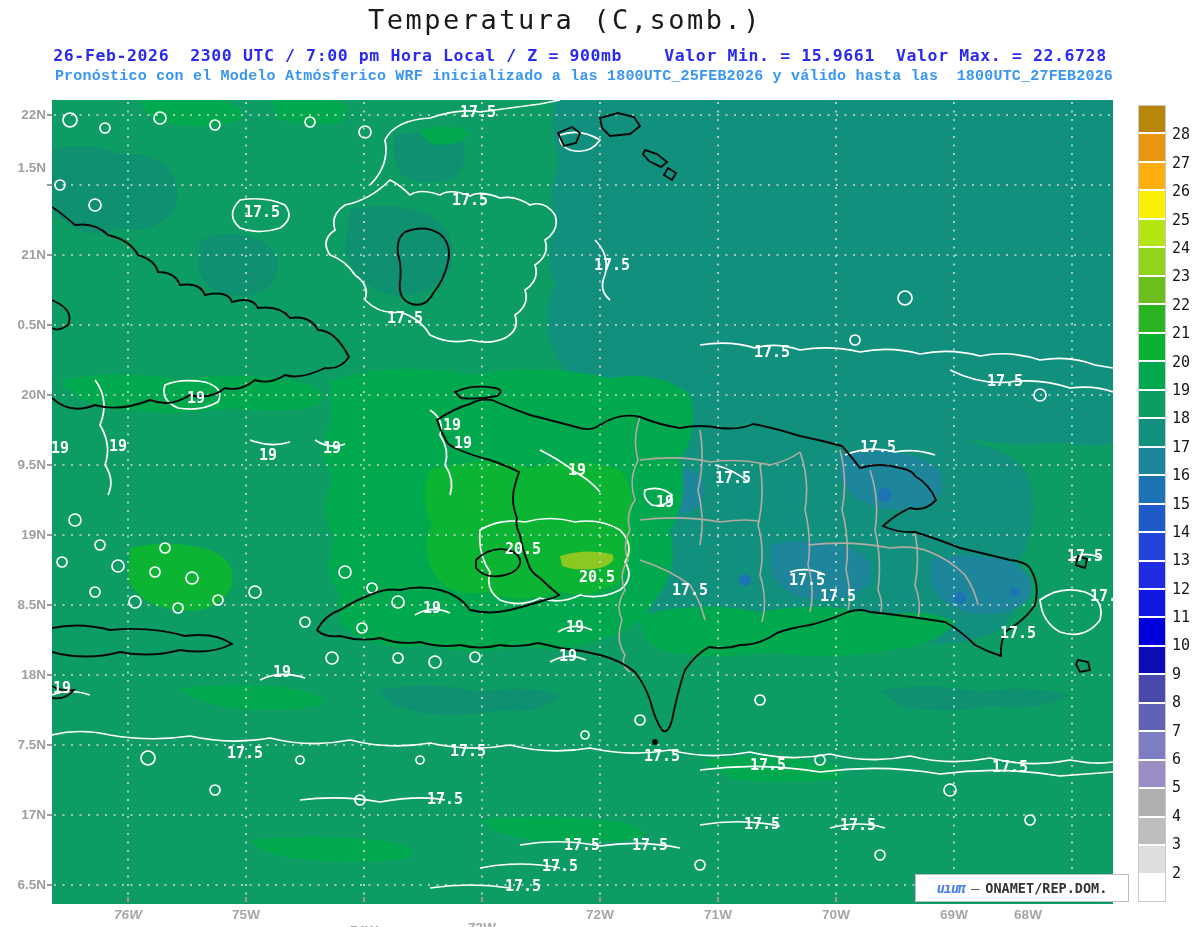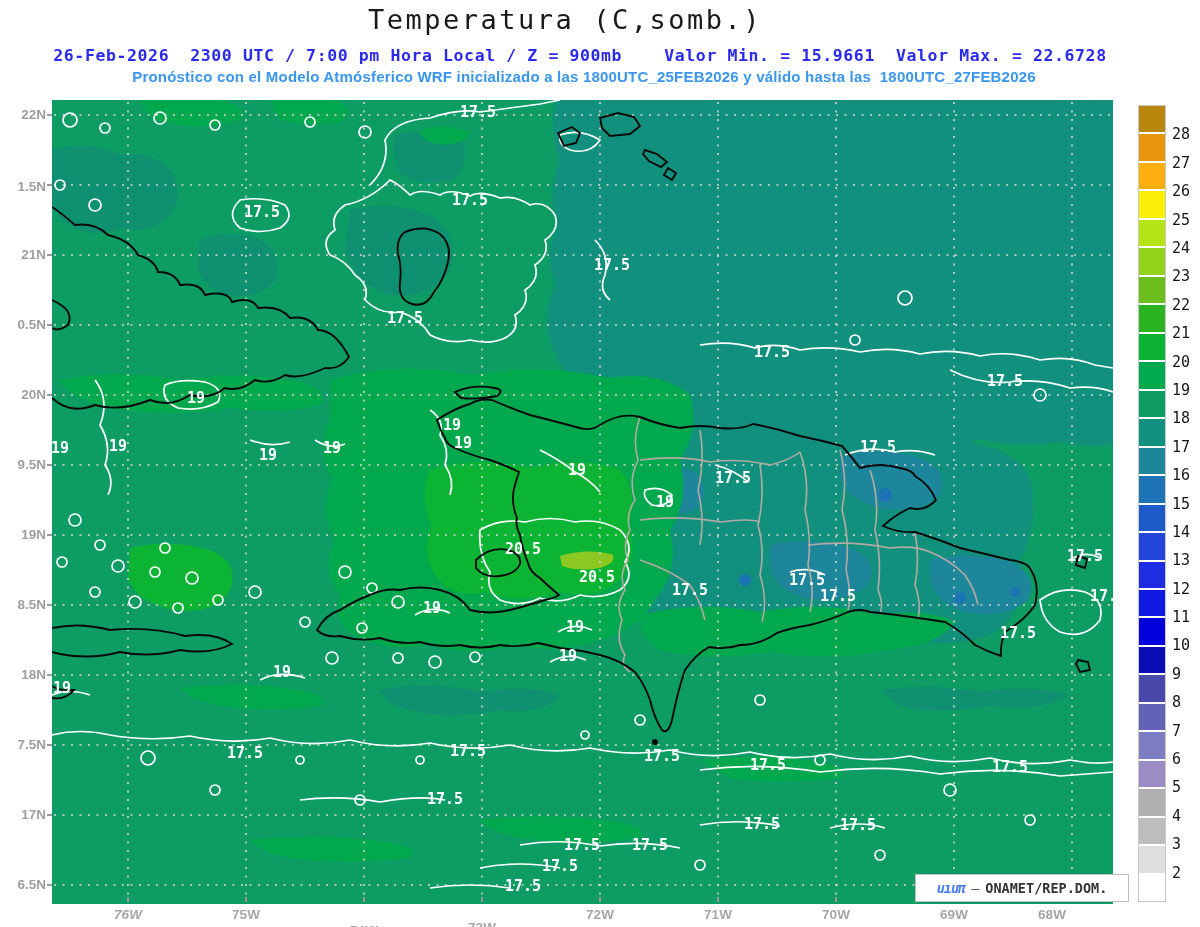--- a/index.html
+++ b/index.html
@@ -5,21 +5,21 @@
   html,body{margin:0;padding:0;background:#ffffff;width:1200px;height:927px;
     font-family:"Liberation Sans",sans-serif;position:relative;overflow:hidden;}
   #root{position:absolute;inset:0;width:1200px;height:927px;}
   .title{position:absolute;top:4px;left:0;right:70px;text-align:center;
     font-family:"DejaVu Sans Mono",monospace;font-size:27px;letter-spacing:2.5px;
     color:#1a1a1a;white-space:pre;}
   .sub1{position:absolute;top:46px;left:0;right:40px;text-align:center;
     font-family:"DejaVu Sans Mono",monospace;font-size:16.5px;font-weight:bold;
     letter-spacing:0.6px;color:#2a2af0;white-space:pre;}
   .sub2{position:absolute;top:68px;left:0;right:40px;text-align:center;
-    font-family:Liberation Sans, sans-serif;font-size:15px;font-weight:bold;
+    font-family:Liberation Mono, monospace;font-size:15px;font-weight:bold;
     letter-spacing:0.2px;color:#3a96f0;white-space:pre;padding-left:8px;}
   #mapwrap{position:absolute;left:52px;top:100px;width:1061px;height:804px;}
   #mapwrap svg{display:block;}
   .gl{stroke:#d5d9d4;stroke-width:1.6;stroke-dasharray:2 6.5;fill:none;}
   .lat-label{position:absolute;left:4px;width:42px;text-align:right;
     font-size:13.5px;font-weight:bold;color:#9e9e9e;}
   .lon-label{position:absolute;top:907px;width:44px;text-align:center;
     font-size:13.5px;font-weight:bold;color:#a6a6a6;}
   .tick-b{position:absolute;width:2px;height:5px;background:#9a9a9a;top:897px;}
   .tick-l{position:absolute;width:5px;height:2px;background:#9a9a9a;left:47px;}
@@ -269,21 +269,21 @@
       <div class="clabel" style="left: 575px; top: 627px;">19</div>
       <div class="clabel" style="left: 568px; top: 656px;">19</div>
       <div class="clabel" style="left: 282px; top: 672px;">19</div>
       <div class="clabel" style="left: 62px; top: 688px;">19</div>
       <div class="clabel" style="left: 523px; top: 549px;">20.5</div>
       <div class="clabel" style="left: 597px; top: 577px;">20.5</div>
     </div>
   <div id="axis-layer">
       <div class="lat-label" style="top: 107px;">22N</div>
       <div class="tick-l" style="top: 114px;"></div>
-      <div class="lat-label" style="top: 179px;">1.5N</div>
+      <div class="lat-label" style="top: 160px;">1.5N</div>
       <div class="tick-l" style="top: 184px;"></div>
       <div class="lat-label" style="top: 247px;">21N</div>
       <div class="tick-l" style="top: 254px;"></div>
       <div class="lat-label" style="top: 317px;">0.5N</div>
       <div class="tick-l" style="top: 324px;"></div>
       <div class="lat-label" style="top: 387px;">20N</div>
       <div class="tick-l" style="top: 394px;"></div>
       <div class="lat-label" style="top: 457px;">9.5N</div>
       <div class="tick-l" style="top: 464px;"></div>
       <div class="lat-label" style="top: 527px;">19N</div>
@@ -307,21 +307,21 @@
       <div class="lon-label" style="left: 460px; margin-top: 13px;">73W</div>
       <div class="tick-b" style="left: 481px;"></div>
       <div class="lon-label" style="left: 578px;">72W</div>
       <div class="tick-b" style="left: 599px;"></div>
       <div class="lon-label" style="left: 696px;">71W</div>
       <div class="tick-b" style="left: 717px;"></div>
       <div class="lon-label" style="left: 814px;">70W</div>
       <div class="tick-b" style="left: 835px;"></div>
       <div class="lon-label" style="left: 932px;">69W</div>
       <div class="tick-b" style="left: 953px;"></div>
-      <div class="lon-label" style="left: 1030px;">68W</div>
+      <div class="lon-label" style="left: 1006px;">68W</div>
       <div class="tick-b" style="left: 1071px;"></div>
     </div>
 
   <div id="cbar-blocks">
       <div class="blk" style="background: rgb(184, 134, 11);"></div>
       <div class="blk" style="background: rgb(232, 150, 14);"></div>
       <div class="blk" style="background: rgb(255, 174, 16);"></div>
       <div class="blk" style="background: rgb(248, 238, 6);"></div>
       <div class="blk" style="background: rgb(180, 228, 20);"></div>
       <div class="blk" style="background: rgb(146, 212, 26);"></div>

